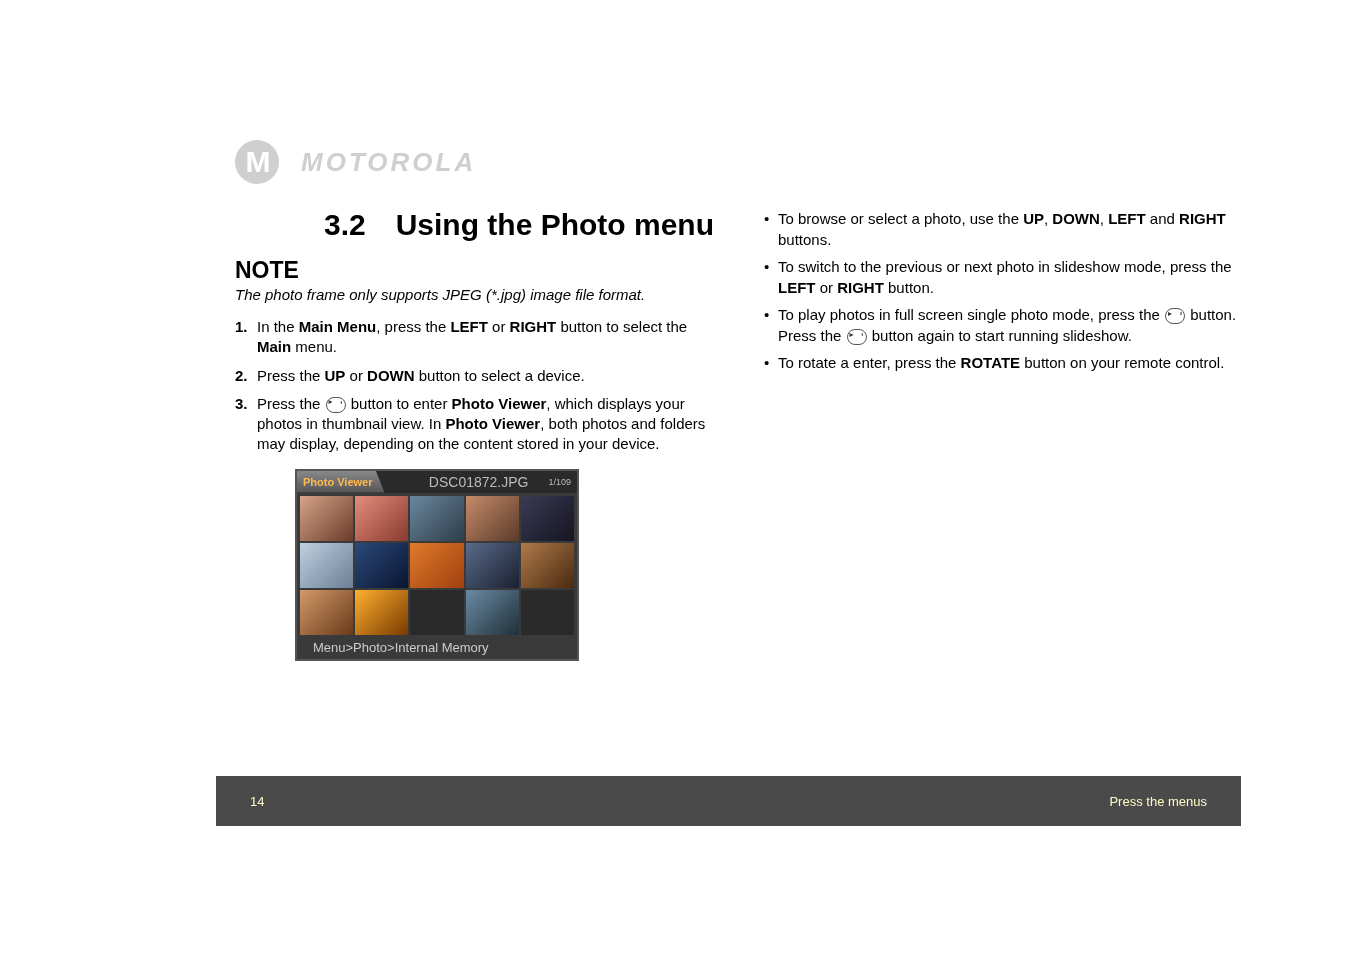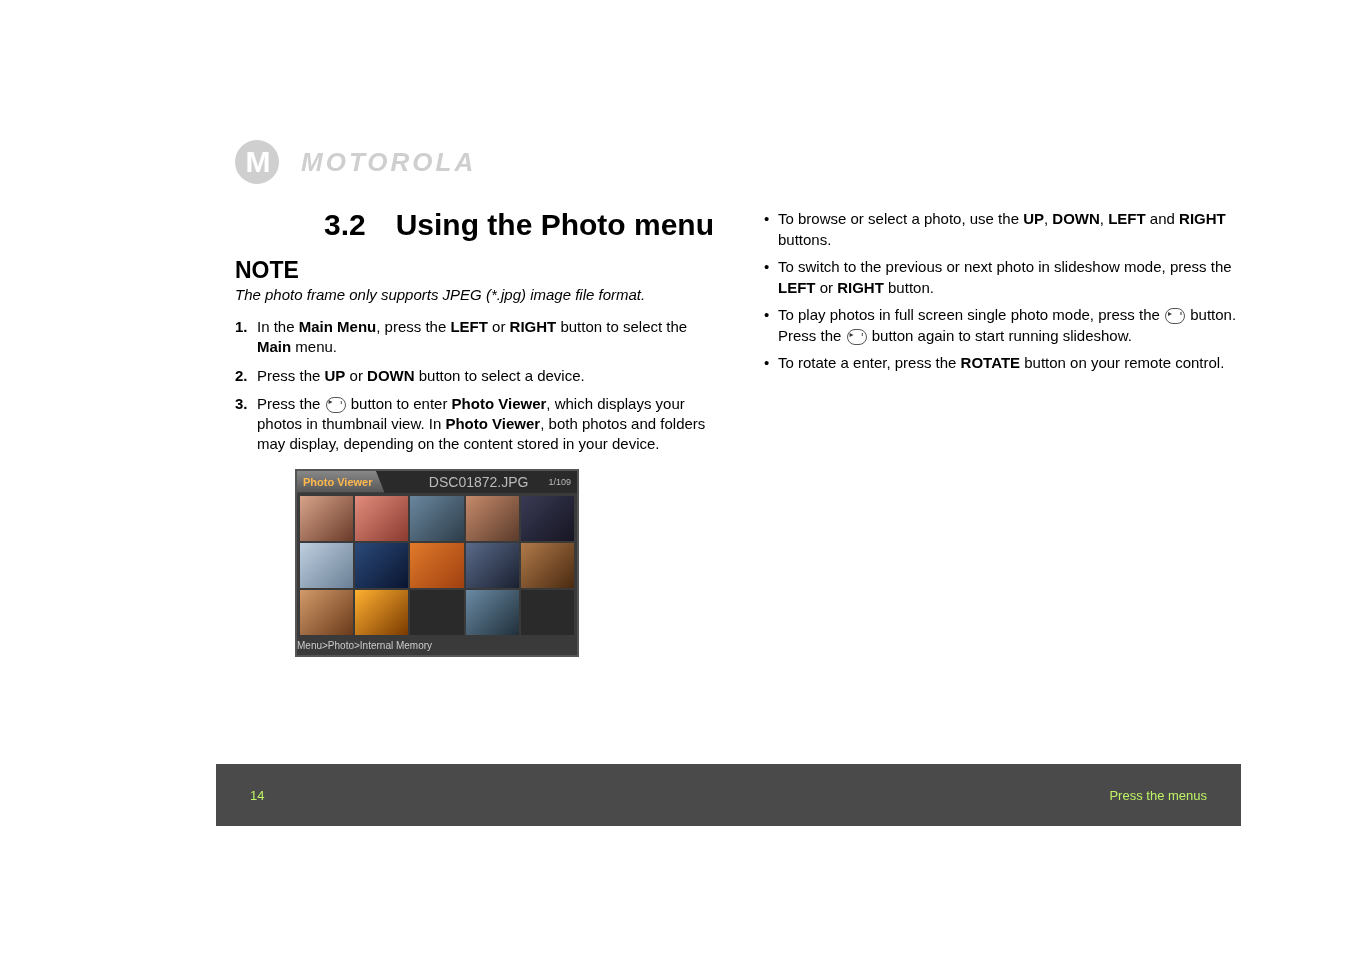--- a/index.html
+++ b/index.html
@@ -138,23 +138,23 @@
     display: grid;
     grid-template-columns: repeat(5, 1fr);
     gap: 2px;
     padding: 3px;
   }
   .pv-cell {
     aspect-ratio: 1.18/1;
     background: linear-gradient(135deg,#666,#333);
   }
   .pv-footer {
-    font-size: 10px;
+    font-size: 13px;
     color: #ccc;
-    padding: 2px 0;
+    padding: 2px 16px;
   }
   ul.bullets {
     list-style: none;
     margin: 0;
     padding: 0;
   }
   ul.bullets > li {
     position: relative;
     padding-left: 16px;
     margin-bottom: 6px;
@@ -192,27 +192,27 @@
     top: 0px;
     font-size: 6px;
     color: #333;
     letter-spacing: -1px;
   }
   .footer-bar {
     position: absolute;
     left: 216px;
     right: 110px;
     bottom: 128px;
-    height: 38px;
+    height: 50px;
     background: #4a4a4a;
-    color: #bef264;
+    color: #fef9c3;
     font-size: 13px;
     display: flex;
     align-items: center;
-    padding: 12px 34px;
+    padding: 0 34px;
   }
   .footer-bar .page-num {
     margin-right: auto;
   }
   .b { font-weight: bold; }
 
   
   .c1{background:linear-gradient(135deg,#d7a48a,#6b3b2a)}
   .c2{background:linear-gradient(135deg,#e28d7d,#8b3a2f)}
   .c3{background:linear-gradient(135deg,#6a879e,#2d3d4a)}

